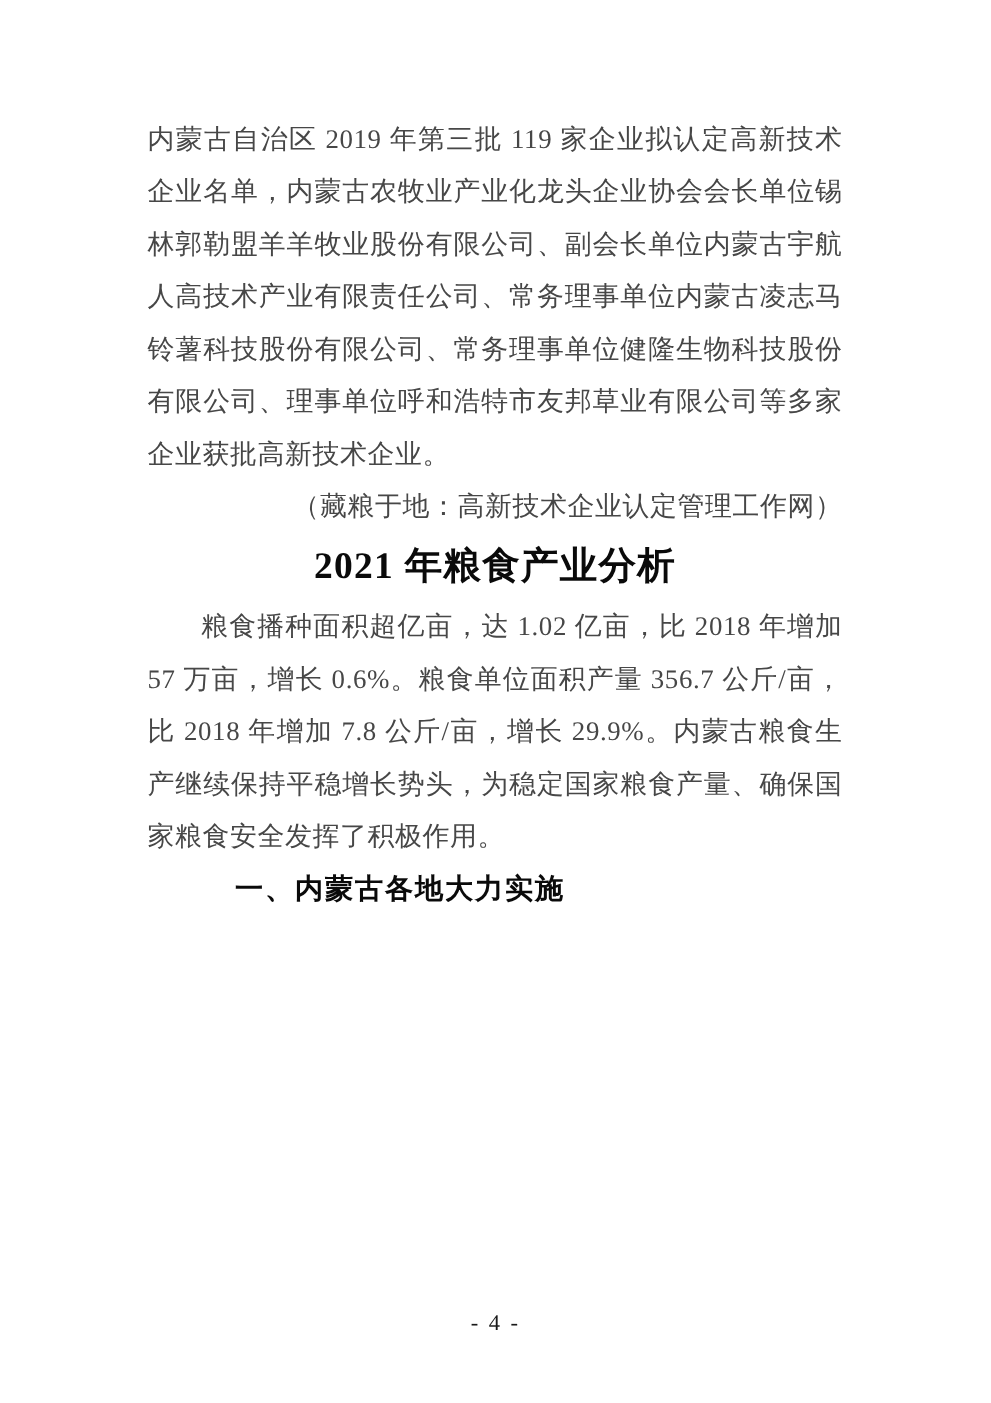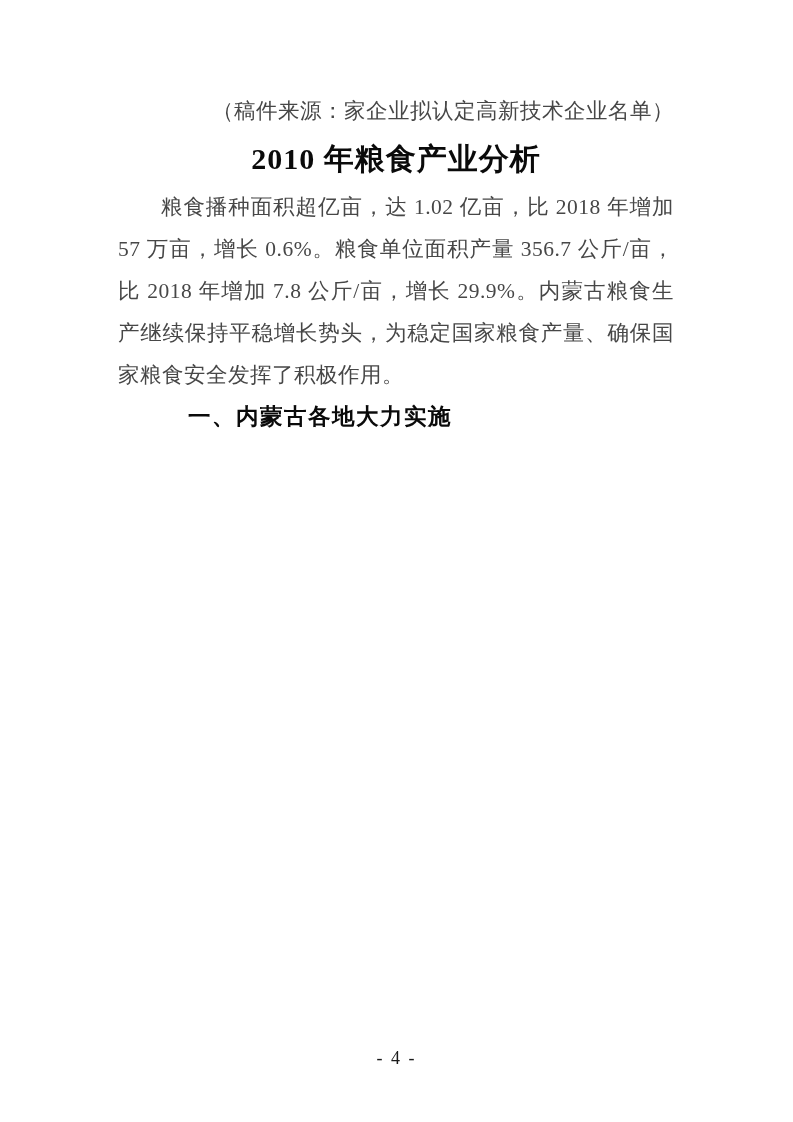--- a/index.html
+++ b/index.html
@@ -65,24 +65,25 @@
     font-size: 18px;
     line-height: 20px;
     color: #1a1a1a;
     letter-spacing: 2px;
   }
 </style>
 </head>
 <body>
 
 <div class="page">
+  <p class="body-par">内蒙古自治区 2019 年第三批 119 家企业拟认定高新技术企业名单，内蒙古农牧业产业化龙头企业协会会长单位锡林郭勒盟羊羊牧业股份有限公司、副会长单位内蒙古宇航人高技术产业有限责任公司、常务理事单位内蒙古凌志马铃薯科技股份有限公司、常务理事单位健隆生物科技股份有限公司、理事单位呼和浩特市友邦草业有限公司等多家企业获批高新技术企业。</p>
 
-  <p class="source-line">（稿件来源：家企业拟认定高新技术企业名单）</p>
+  <p class="source-line">（藏粮于地：高新技术企业认定管理工作网）</p>
 
-  <h1 class="doc-title">2010 年粮食产业分析</h1>
+  <h1 class="doc-title">2021 年粮食产业分析</h1>
 
 
   <p class="body-par indent">粮食播种面积超亿亩，达 1.02 亿亩，比 2018 年增加 57 万亩，增长 0.6%。粮食单位面积产量 356.7 公斤/亩，比 2018 年增加 7.8 公斤/亩，增长 29.9%。内蒙古粮食生产继续保持平稳增长势头，为稳定国家粮食产量、确保国家粮食安全发挥了积极作用。</p>
 
   <h2 class="section-heading">一、内蒙古各地大力实施</h2>
 
   <div class="page-number">- 4 -</div>
 </div>
 
 </body></html>

